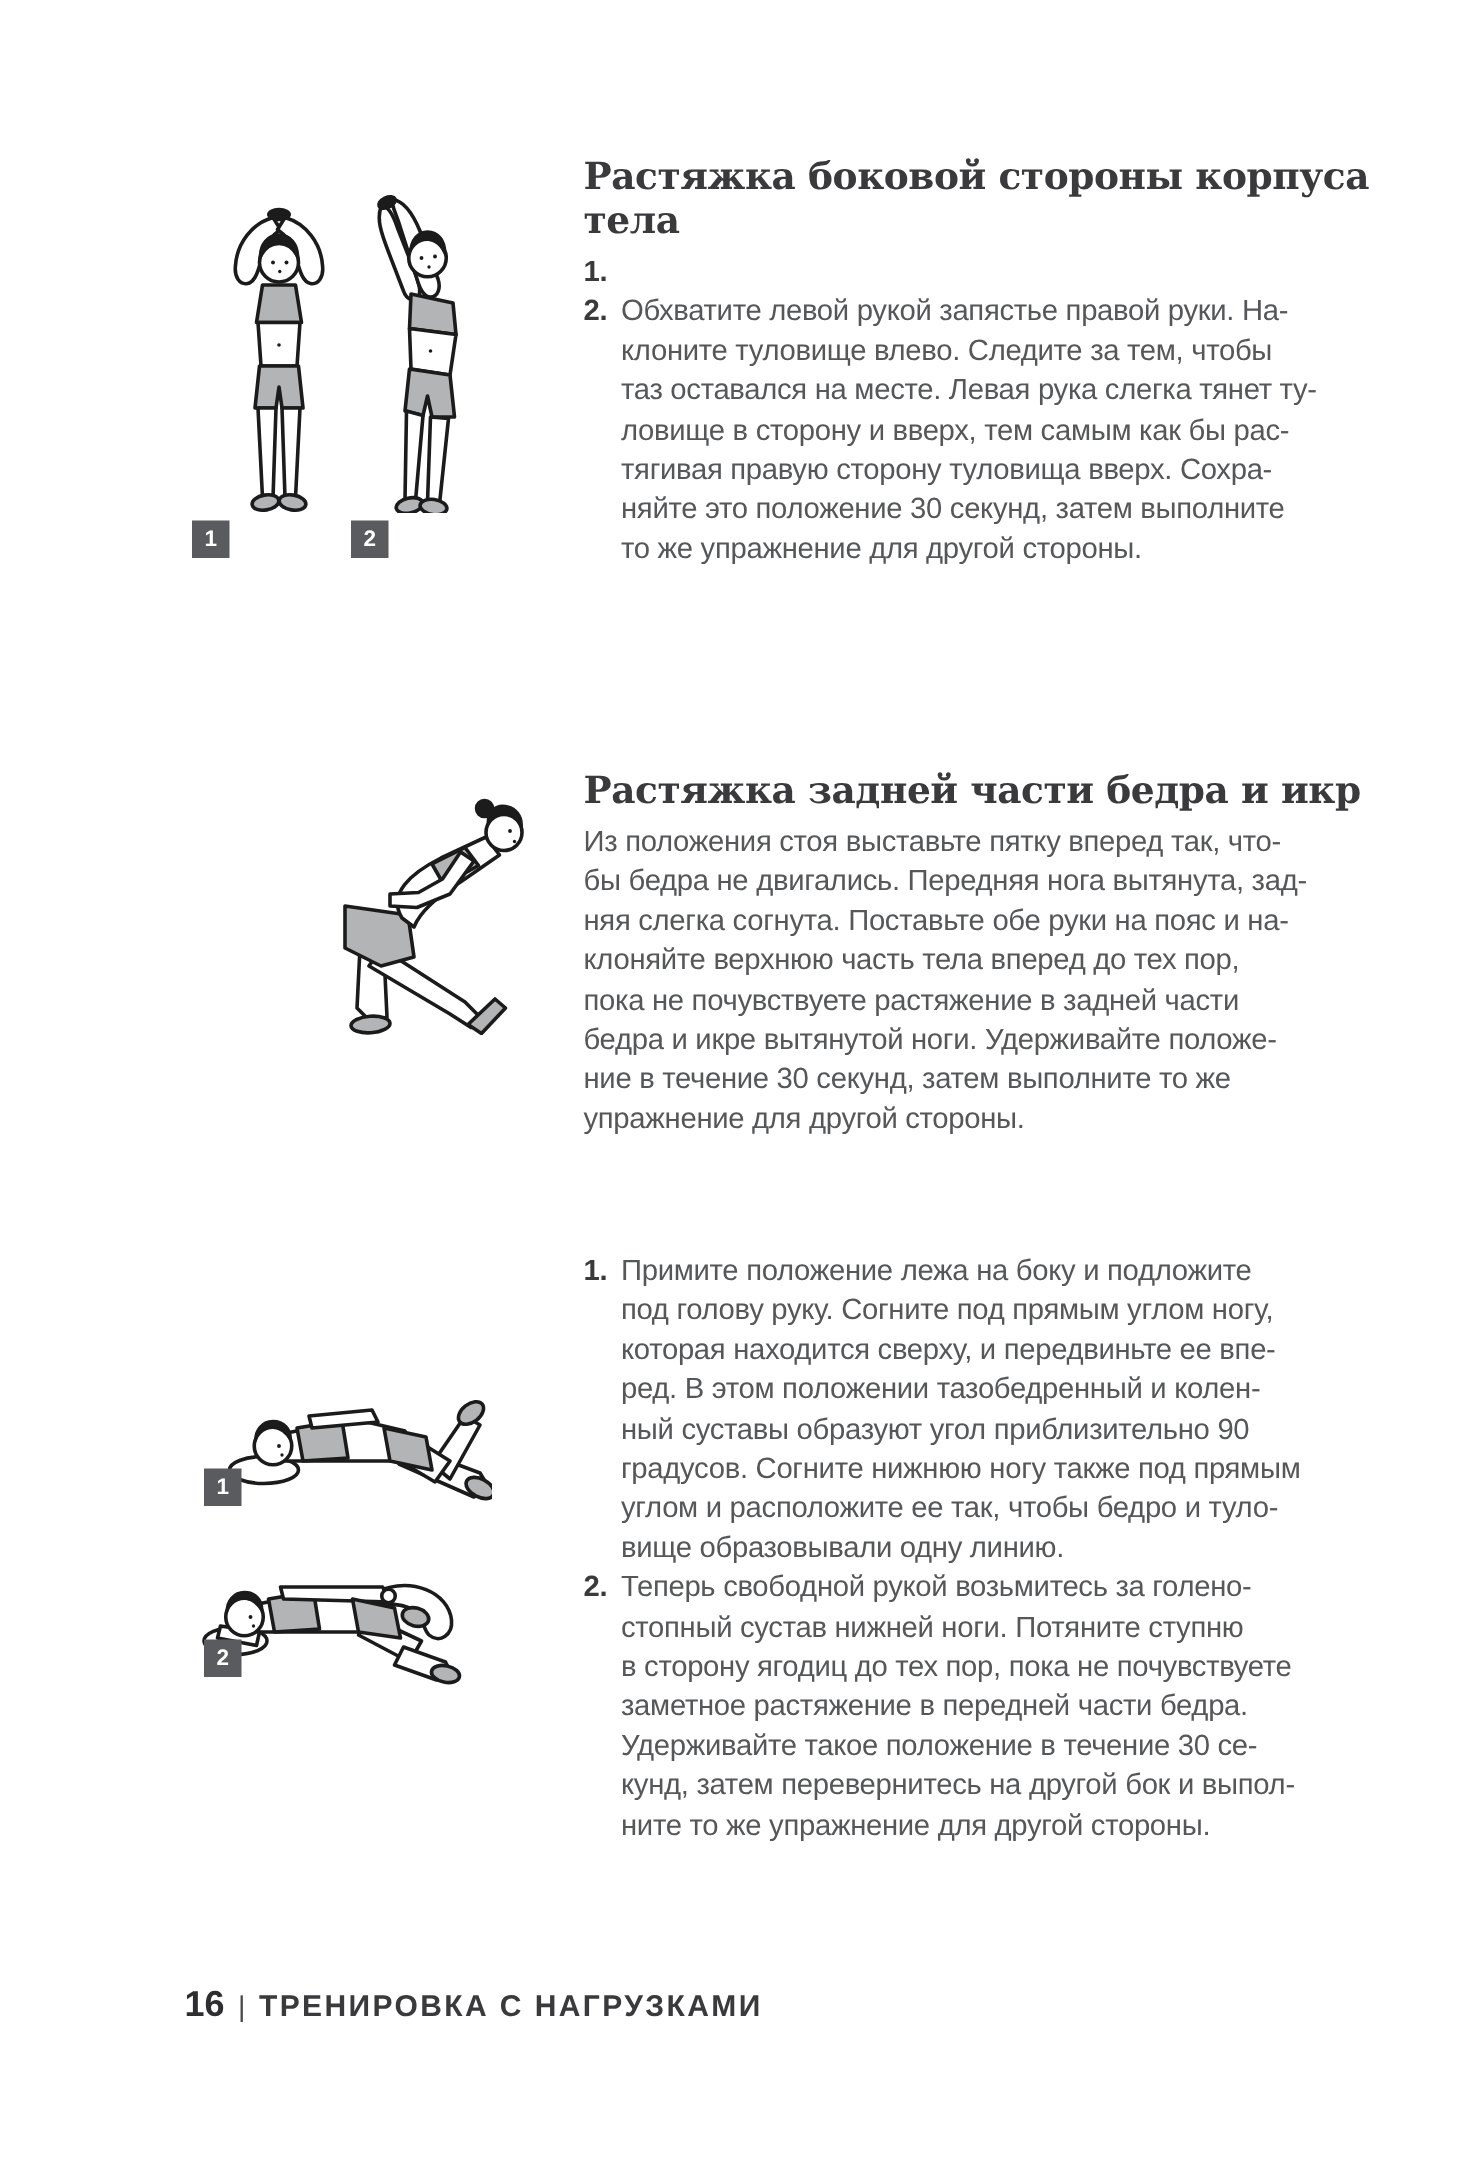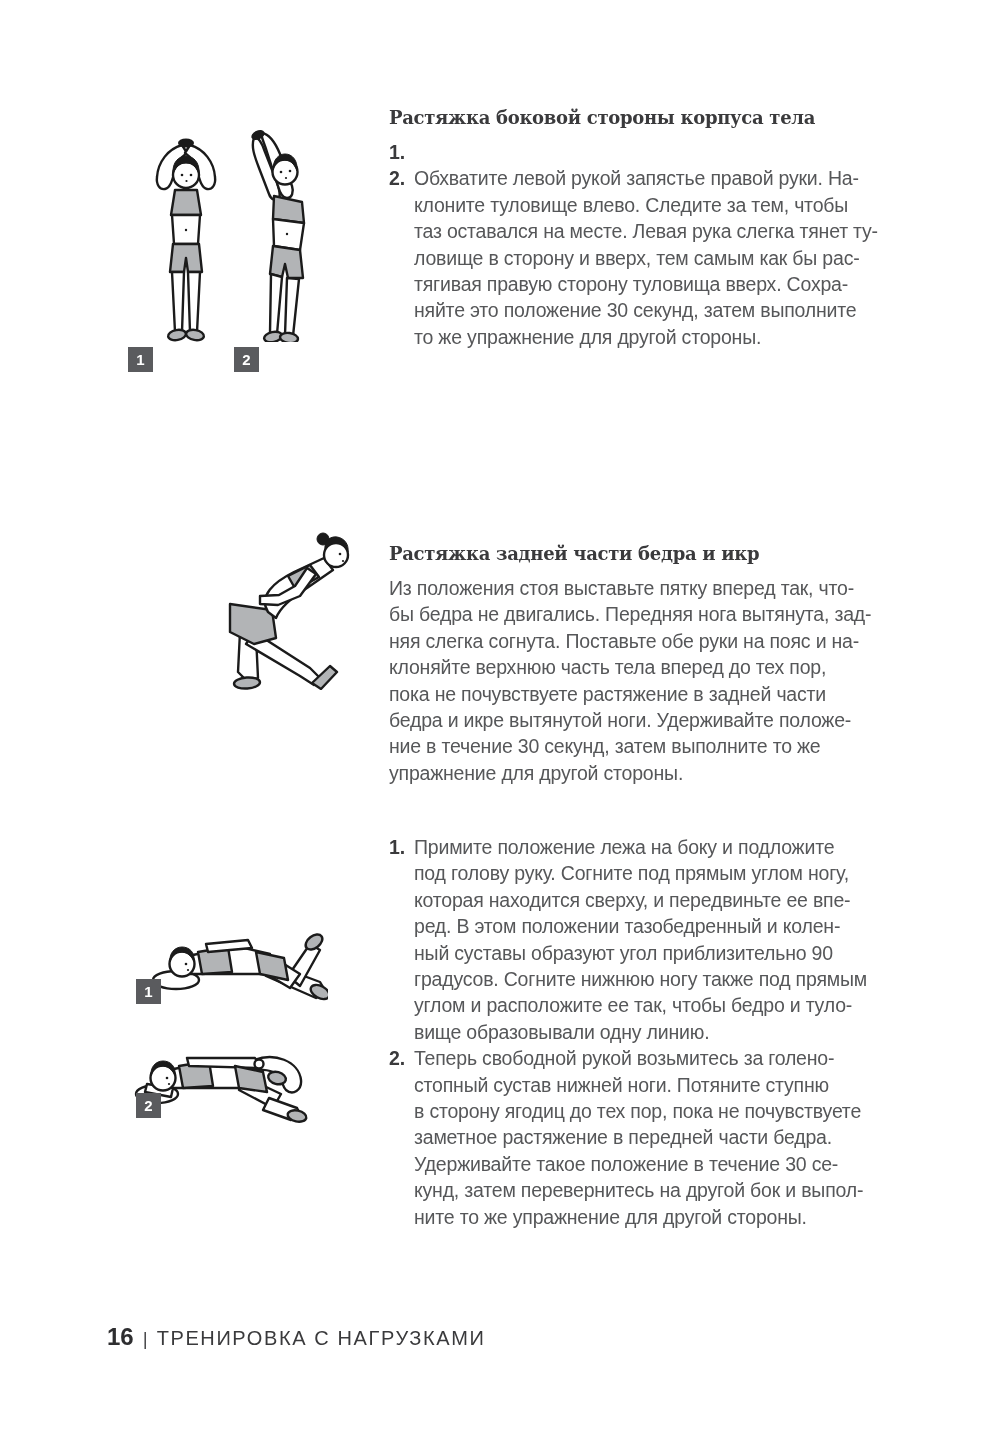--- a/index.html
+++ b/index.html
@@ -7,21 +7,21 @@
     position:relative;
     width:986px;height:1447px;
     background:#ffffff;
     font-family:"Liberation Sans",sans-serif;
     overflow:hidden;
   }
   .sec-title{
     font-family:"DejaVu Serif",serif;
     font-weight:700;
     color:#3a3a3c;
-    font-size:18px;
+    font-size:25px;
     line-height:29px;
     letter-spacing:-0.3px;
     white-space:pre-line;
     margin:0 0 7px 0;
   }
   .body-text{
     font-size:19.5px;
     line-height:26.4px;
     color:#565759;
     white-space:pre;
@@ -40,26 +40,26 @@
   .badge{
     position:absolute;
     width:25px;height:25px;
     background:#5a5b5e;
     color:#ffffff;
     font-size:15px;font-weight:700;
     display:flex;align-items:center;justify-content:center;
     user-select:none;
   }
   .footer{
-    position:absolute;left:107px;top:1323px;
+    position:absolute;left:123px;top:1323px;
     display:flex;align-items:baseline;gap:9px;text-align:right;
   }
   .footer-num{font-size:24px;font-weight:700;color:#2e2e30;letter-spacing:0;}
   .footer-sep{font-size:19px;color:#4a4a4c;font-weight:400;}
-  .footer-title{font-size:20px;color:#3a3a3c;letter-spacing:1.6px;font-weight:400;}
+  .footer-title{font-size:20px;color:#3a3a3c;letter-spacing:1.6px;font-weight:700;}
   
   .skin{fill:#ffffff;stroke:#1b1b1b;stroke-width:2.4;stroke-linejoin:round;stroke-linecap:round;}
   .cloth{fill:#b2b4b6;stroke:#1b1b1b;stroke-width:2.4;stroke-linejoin:round;}
   .hair{fill:#1b1b1b;stroke:#1b1b1b;stroke-width:1;stroke-linejoin:round;}
   .ink{fill:#1b1b1b;}
 </style>
 </head>
 <body>
 
 <div class="page">
@@ -141,21 +141,21 @@
       <path class="cloth" d="M98,48 L120,37 L129,49 L106,62 Z"></path>
       <path class="skin" d="M126,46 L110,68 L88,77 L70,76 L70,68 L89,67 L105,58 L117,40 Z"></path>
       <circle class="hair" cx="133" cy="11" r="6"></circle>
       <circle class="skin" cx="146" cy="27" r="12"></circle>
       <path class="hair" d="M135,22 C134,13 140,8 147,9 C154,10 159,16 158,24 C154,17 150,15 146,15 C141,15 137,18 135,22 Z"></path>
       <circle class="ink" cx="150" cy="26" r="1.3"></circle>
       <circle class="ink" cx="153" cy="33" r="1.1"></circle>
     </svg>
   </div>
 
-  <div class="abs" style="left:389px;top:512px;width:560px;margin-top:27px;">
+  <div class="abs" style="left:389px;top:512px;width:560px;">
     <h2 class="sec-title">Растяжка задней части бедра и икр</h2>
     <div class="body-text">Из положения стоя выставьте пятку вперед так, что-
 бы бедра не двигались. Передняя нога вытянута, зад-
 няя слегка согнута. Поставьте обе руки на пояс и на-
 клоняйте верхнюю часть тела вперед до тех пор,
 пока не почувствуете растяжение в задней части
 бедра и икре вытянутой ноги. Удерживайте положе-
 ние в течение 30 секунд, затем выполните то же
 упражнение для другой стороны.</div>
   </div>

